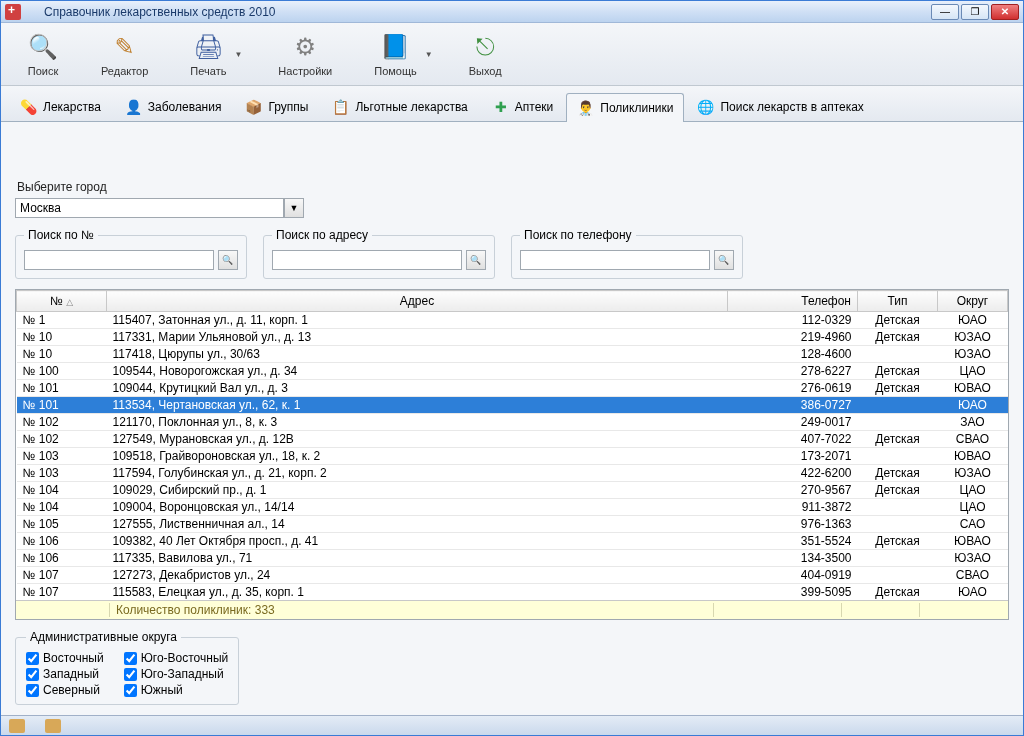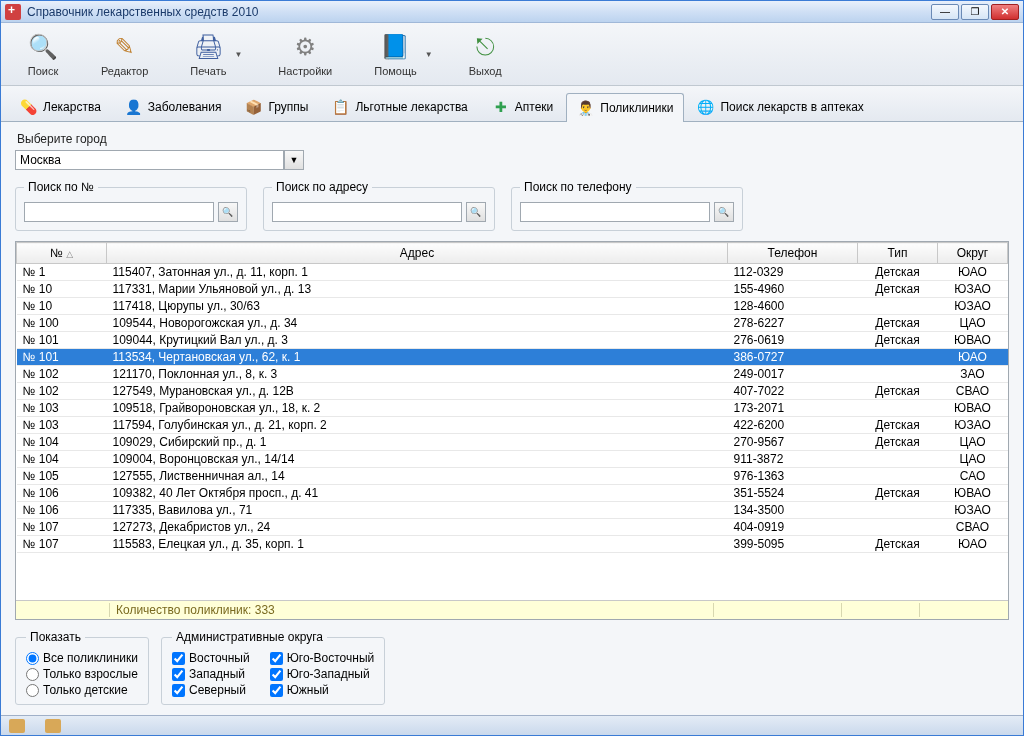--- a/index.html
+++ b/index.html
@@ -1,19 +1,19 @@
 <!DOCTYPE html>
 <html><head>
 <meta charset="utf-8">
 <style>
 * { box-sizing: border-box; margin: 0; padding: 0; }
 body { font-family: Tahoma, Arial, sans-serif; font-size: 12px; background: #d4e3f5; overflow: hidden; width: 1024px; height: 736px; }
 
 .window { width: 1024px; height: 736px; display: flex; flex-direction: column; border: 1px solid #3a7bd5; }
-.titlebar { background: linear-gradient(to bottom, #e8f0fb 0%, #d0e0f5 50%, #bcd3ef 100%); height: 22px; display: flex; align-items: center; padding: 0 4px; border-bottom: 1px solid #a0b8d8; }
+.titlebar { background: linear-gradient(to bottom, #e8f0fb 0%, #d0e0f5 50%, #bcd3ef 100%); height: 22px; display: flex; align-items: center; padding: 0 4px; border-bottom: 1px solid #a0b8d8; gap: 17px; }
 .titlebar .app-icon { width: 16px; height: 16px; background: #d04040; border-radius: 2px; margin-right: 6px; position: relative; }
 .titlebar .app-icon::before { content: '+'; color: white; font-size: 12px; font-weight: bold; position: absolute; left: 3px; top: -1px; }
 .titlebar .title { flex: 1; font-size: 12px; color: #1a3a6a; }
 .win-buttons { display: flex; gap: 2px; }
 .win-btn { width: 28px; height: 16px; border: 1px solid #6a8ab5; background: linear-gradient(to bottom, #f4f8fd, #d5e5f5); border-radius: 2px; font-size: 10px; display: flex; align-items: center; justify-content: center; cursor: pointer; }
 .win-btn.close { background: linear-gradient(to bottom, #f08080, #d03030); color: white; border-color: #a02020; font-weight: bold; }
 
 .toolbar { background: linear-gradient(to bottom, #f4f6f9, #e4e9f0); padding: 6px 20px; display: flex; gap: 30px; align-items: center; border-bottom: 1px solid #c0c8d0; }
 .tool-item { display: flex; flex-direction: column; align-items: center; gap: 2px; cursor: pointer; padding: 2px 6px; }
 .tool-item .icon { width: 32px; height: 32px; display: flex; align-items: center; justify-content: center; font-size: 24px; }
@@ -23,37 +23,37 @@
 
 .tabs { background: linear-gradient(to bottom, #f4f6f9, #e4e9f0); padding: 6px 8px 0 8px; display: flex; gap: 2px; border-bottom: 1px solid #a0b0c0; }
 .tab { display: flex; align-items: center; gap: 5px; padding: 5px 10px; cursor: pointer; border: 1px solid transparent; border-bottom: none; font-size: 12px; }
 .tab.active { background: #f4f6f9; border-color: #a0b0c0; border-radius: 3px 3px 0 0; position: relative; top: 1px; }
 .tab .tab-icon { width: 18px; height: 18px; display: flex; align-items: center; justify-content: center; font-size: 14px; }
 
 .content { flex: 1; background: #f4f6f9; padding: 10px 14px; display: flex; flex-direction: column; gap: 10px; overflow: hidden; }
 
 .row-controls { display: flex; gap: 16px; align-items: flex-end; }
 .field-group { display: flex; flex-direction: column; gap: 4px; }
-.field-group .label { font-size: 12px; color: #222; padding-left: 2px; }
+.field-group .label { font-size: 12px; color: #222; padding-left: 2px; margin-top: 48px; }
 .combo { display: flex; }
 .combo input, .text-input { border: 1px solid #a0a8b0; padding: 2px 4px; font-size: 12px; height: 20px; background: white; }
 .combo-btn, .search-btn { width: 20px; height: 20px; border: 1px solid #a0a8b0; background: linear-gradient(to bottom, #f8f8f8, #e0e0e0); display: flex; align-items: center; justify-content: center; cursor: pointer; font-size: 9px; }
 .search-group fieldset { border: 1px solid #c8d0d8; border-radius: 3px; padding: 8px; }
 .search-group legend { font-size: 12px; padding: 0 4px; }
 .search-row { display: flex; gap: 4px; }
 
 .table-container { flex: 1; background: white; border: 1px solid #a0a8b0; overflow: hidden; display: flex; flex-direction: column; }
 .table-scroll { flex: 1; overflow-y: scroll; overflow-x: hidden; }
 table { width: 100%; border-collapse: collapse; font-size: 12px; }
 thead th { background: linear-gradient(to bottom, #fdfdfd, #ececec); border: 1px solid #c8c8c8; padding: 3px 6px; font-weight: normal; text-align: center; position: sticky; top: 0; }
 tbody td { border-bottom: 1px solid #e8e8e8; padding: 1px 6px; white-space: nowrap; overflow: hidden; }
 tbody tr.selected td { background: #2d7fd8; color: white; }
 .col-num { width: 90px; }
 .col-addr { }
-.col-tel { width: 130px; }
+.col-tel { width: 130px; text-align: right; }
 .col-type { width: 80px; text-align: center; }
 .col-okr { width: 70px; text-align: center; }
 .table-footer { background: #ffffd8; border-top: 1px solid #c8c8c8; padding: 2px 6px; color: #7a6a20; display:flex; }
 .table-footer .fc { border-right:1px solid #d8d8b0; padding-right:22px; }
 
 .bottom-panels { display: flex; gap: 12px; }
 fieldset.panel { border: 1px solid #c8d0d8; border-radius: 3px; padding: 6px 10px; }
 fieldset.panel legend { font-size: 12px; padding: 0 4px; }
 .radio-row, .check-row { display: flex; align-items: center; gap: 4px; font-size: 12px; padding: 1px 0; }
 .districts { display: flex; gap: 20px; }
@@ -216,21 +216,21 @@
               <tr>
                 <td class="col-num">№ 1</td>
                 <td class="col-addr">115407, Затонная ул., д. 11, корп. 1</td>
                 <td class="col-tel">112-0329</td>
                 <td class="col-type">Детская</td>
                 <td class="col-okr">ЮАО</td>
               </tr>
               <tr>
                 <td class="col-num">№ 10</td>
                 <td class="col-addr">117331, Марии Ульяновой ул., д. 13</td>
-                <td class="col-tel">155-4960</td>
+                <td class="col-tel">219-4960</td>
                 <td class="col-type">Детская</td>
                 <td class="col-okr">ЮЗАО</td>
               </tr>
               <tr>
                 <td class="col-num">№ 10</td>
                 <td class="col-addr">117418, Цюрупы ул., 30/63</td>
                 <td class="col-tel">128-4600</td>
                 <td class="col-type"></td>
                 <td class="col-okr">ЮЗАО</td>
               </tr>
@@ -339,35 +339,20 @@
         <div class="fc" style="width:88px"></div>
         <div class="fc" style="flex:1;padding-left:6px">Количество поликлиник: 333</div>
         <div class="fc" style="width:128px"></div>
         <div class="fc" style="width:78px"></div>
         <div style="width:82px"></div>
       </div>
     </div>
 
     <div class="bottom-panels">
       <fieldset class="panel">
-        <legend>Показать</legend>
-        <label class="radio-row">
-            <input type="radio" name="show" checked="" style=""> 
-            <span>Все поликлиники</span>
-          </label>
-        <label class="radio-row">
-            <input type="radio" name="show" style=""> 
-            <span>Только взрослые</span>
-          </label>
-        <label class="radio-row">
-            <input type="radio" name="show" style=""> 
-            <span>Только детские</span>
-          </label>
-      </fieldset>
-      <fieldset class="panel">
         <legend>Административные округа</legend>
         <div class="districts">
           <div class="col">
             <label class="check-row">
                 <input type="checkbox" checked="" style=""> 
                 <span>Восточный</span>
               </label>
             <label class="check-row">
                 <input type="checkbox" checked="" style=""> 
                 <span>Западный</span>

